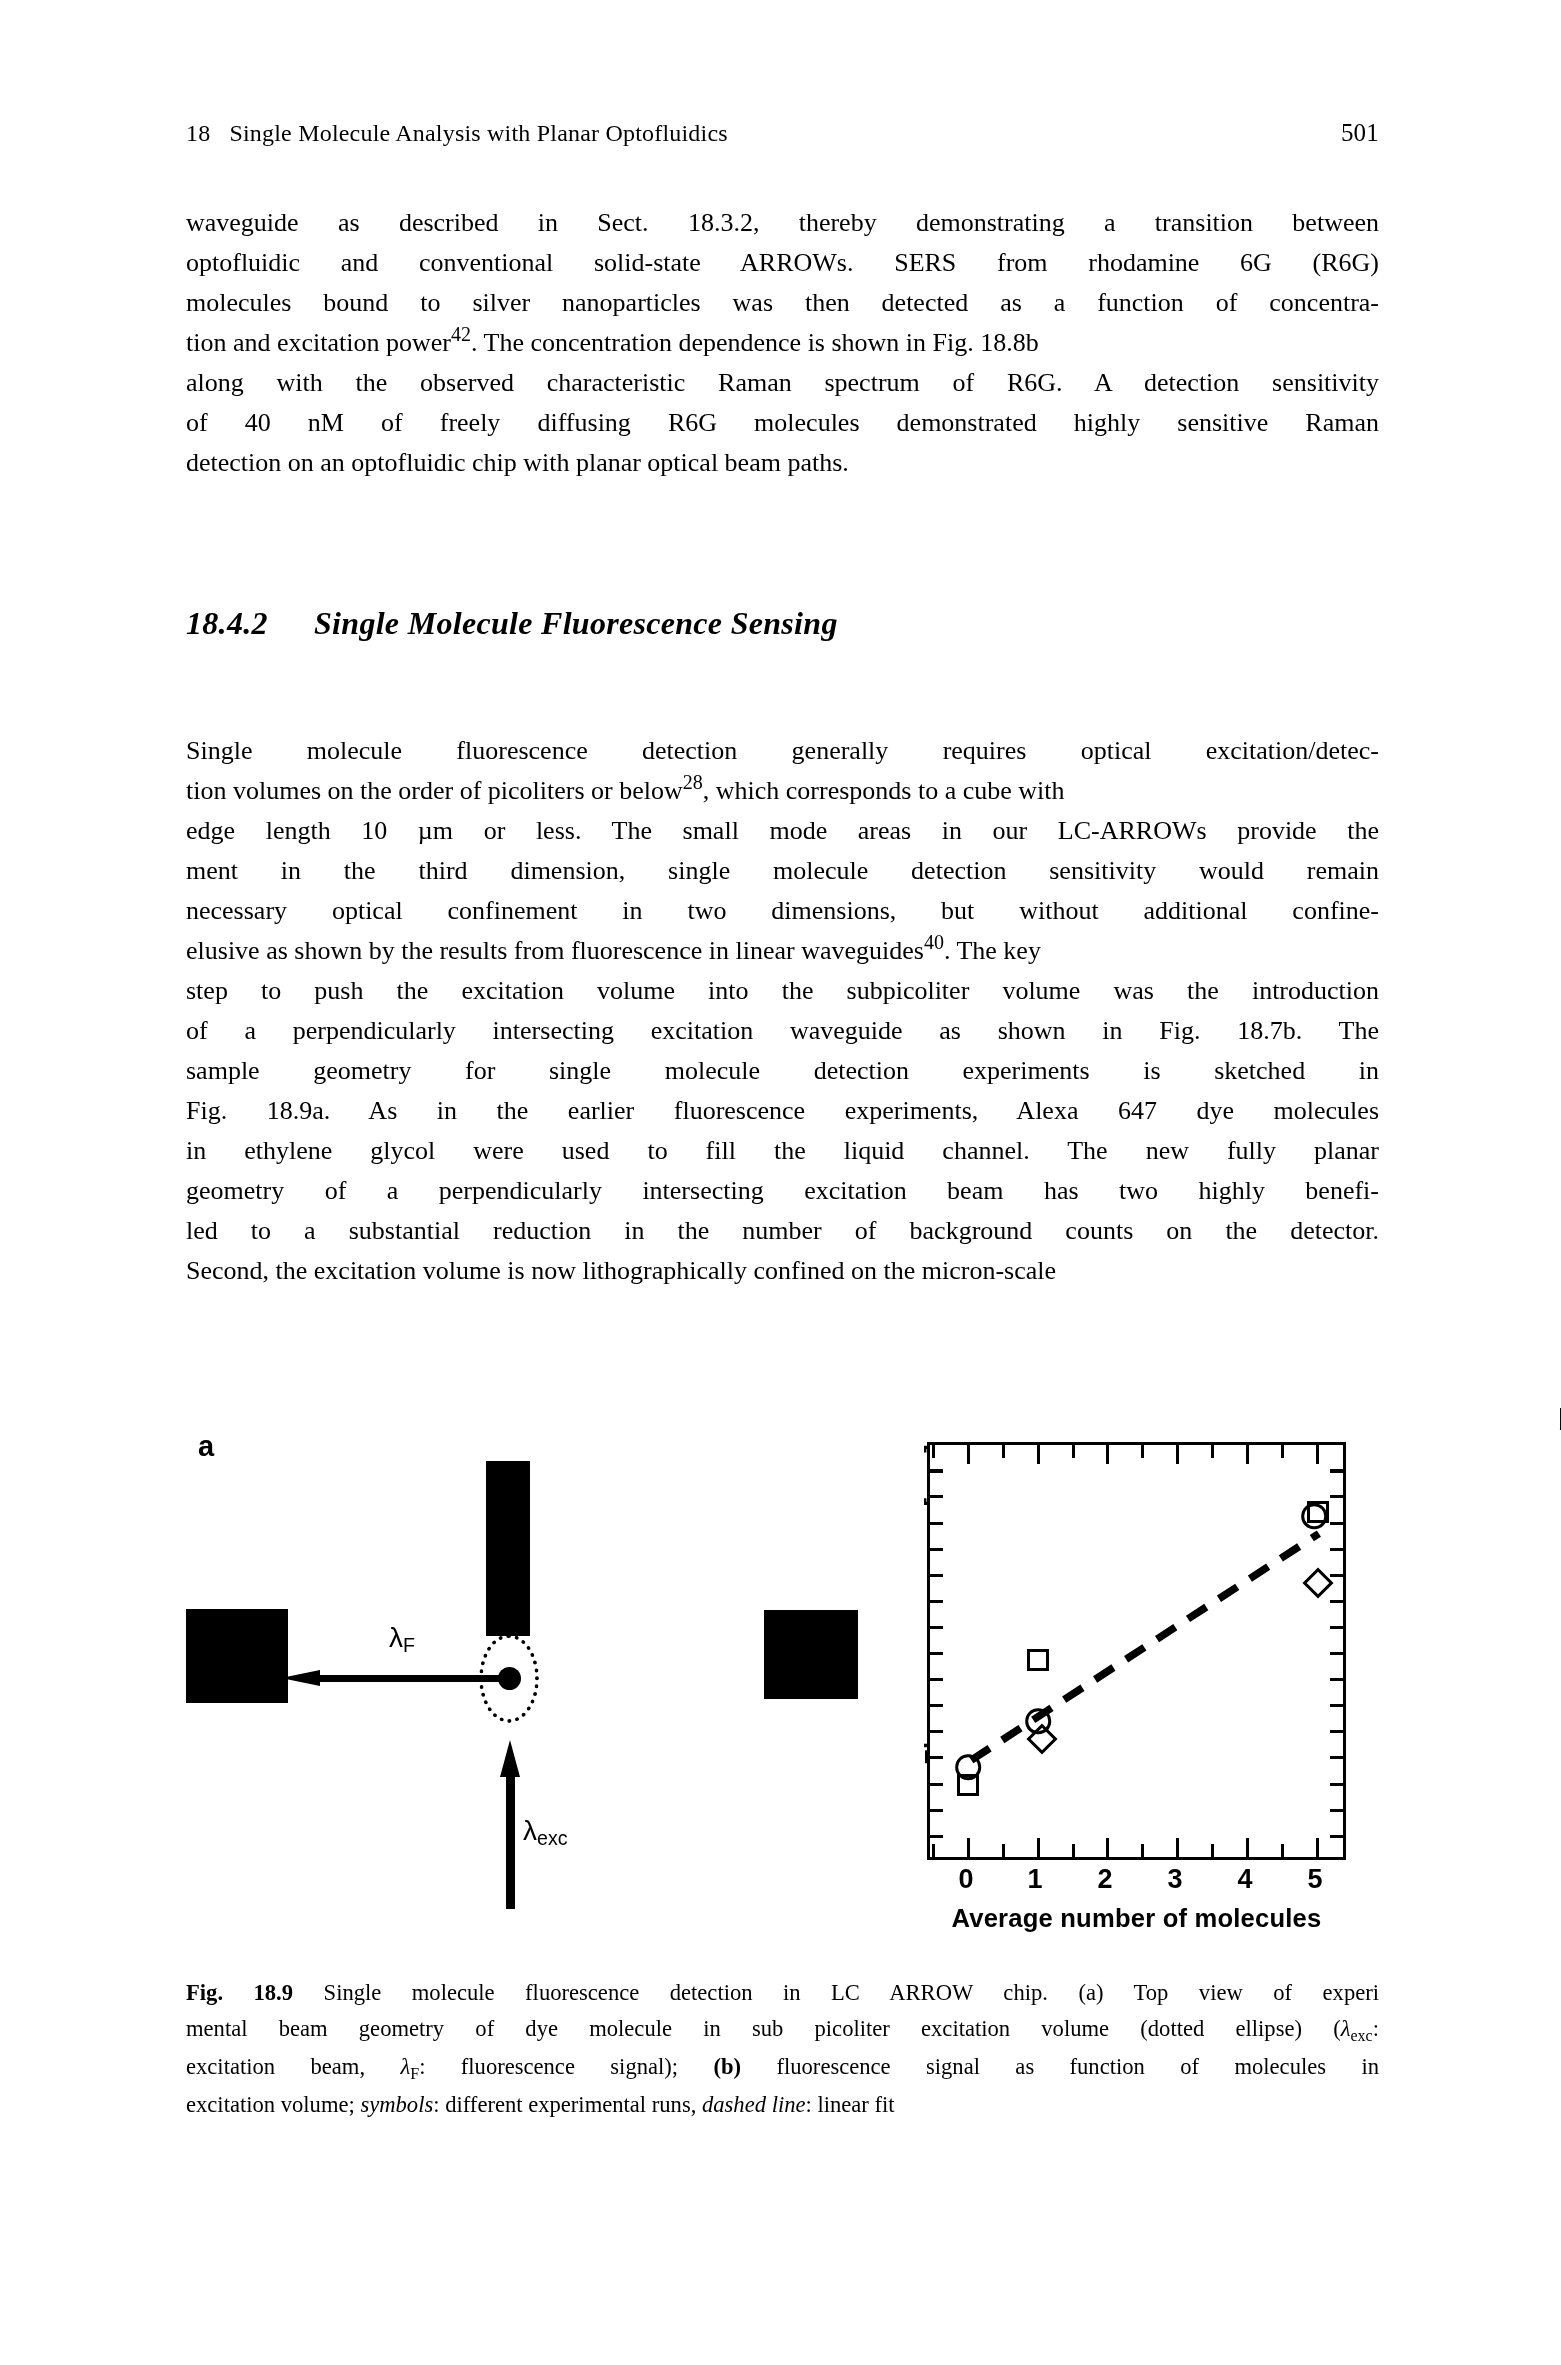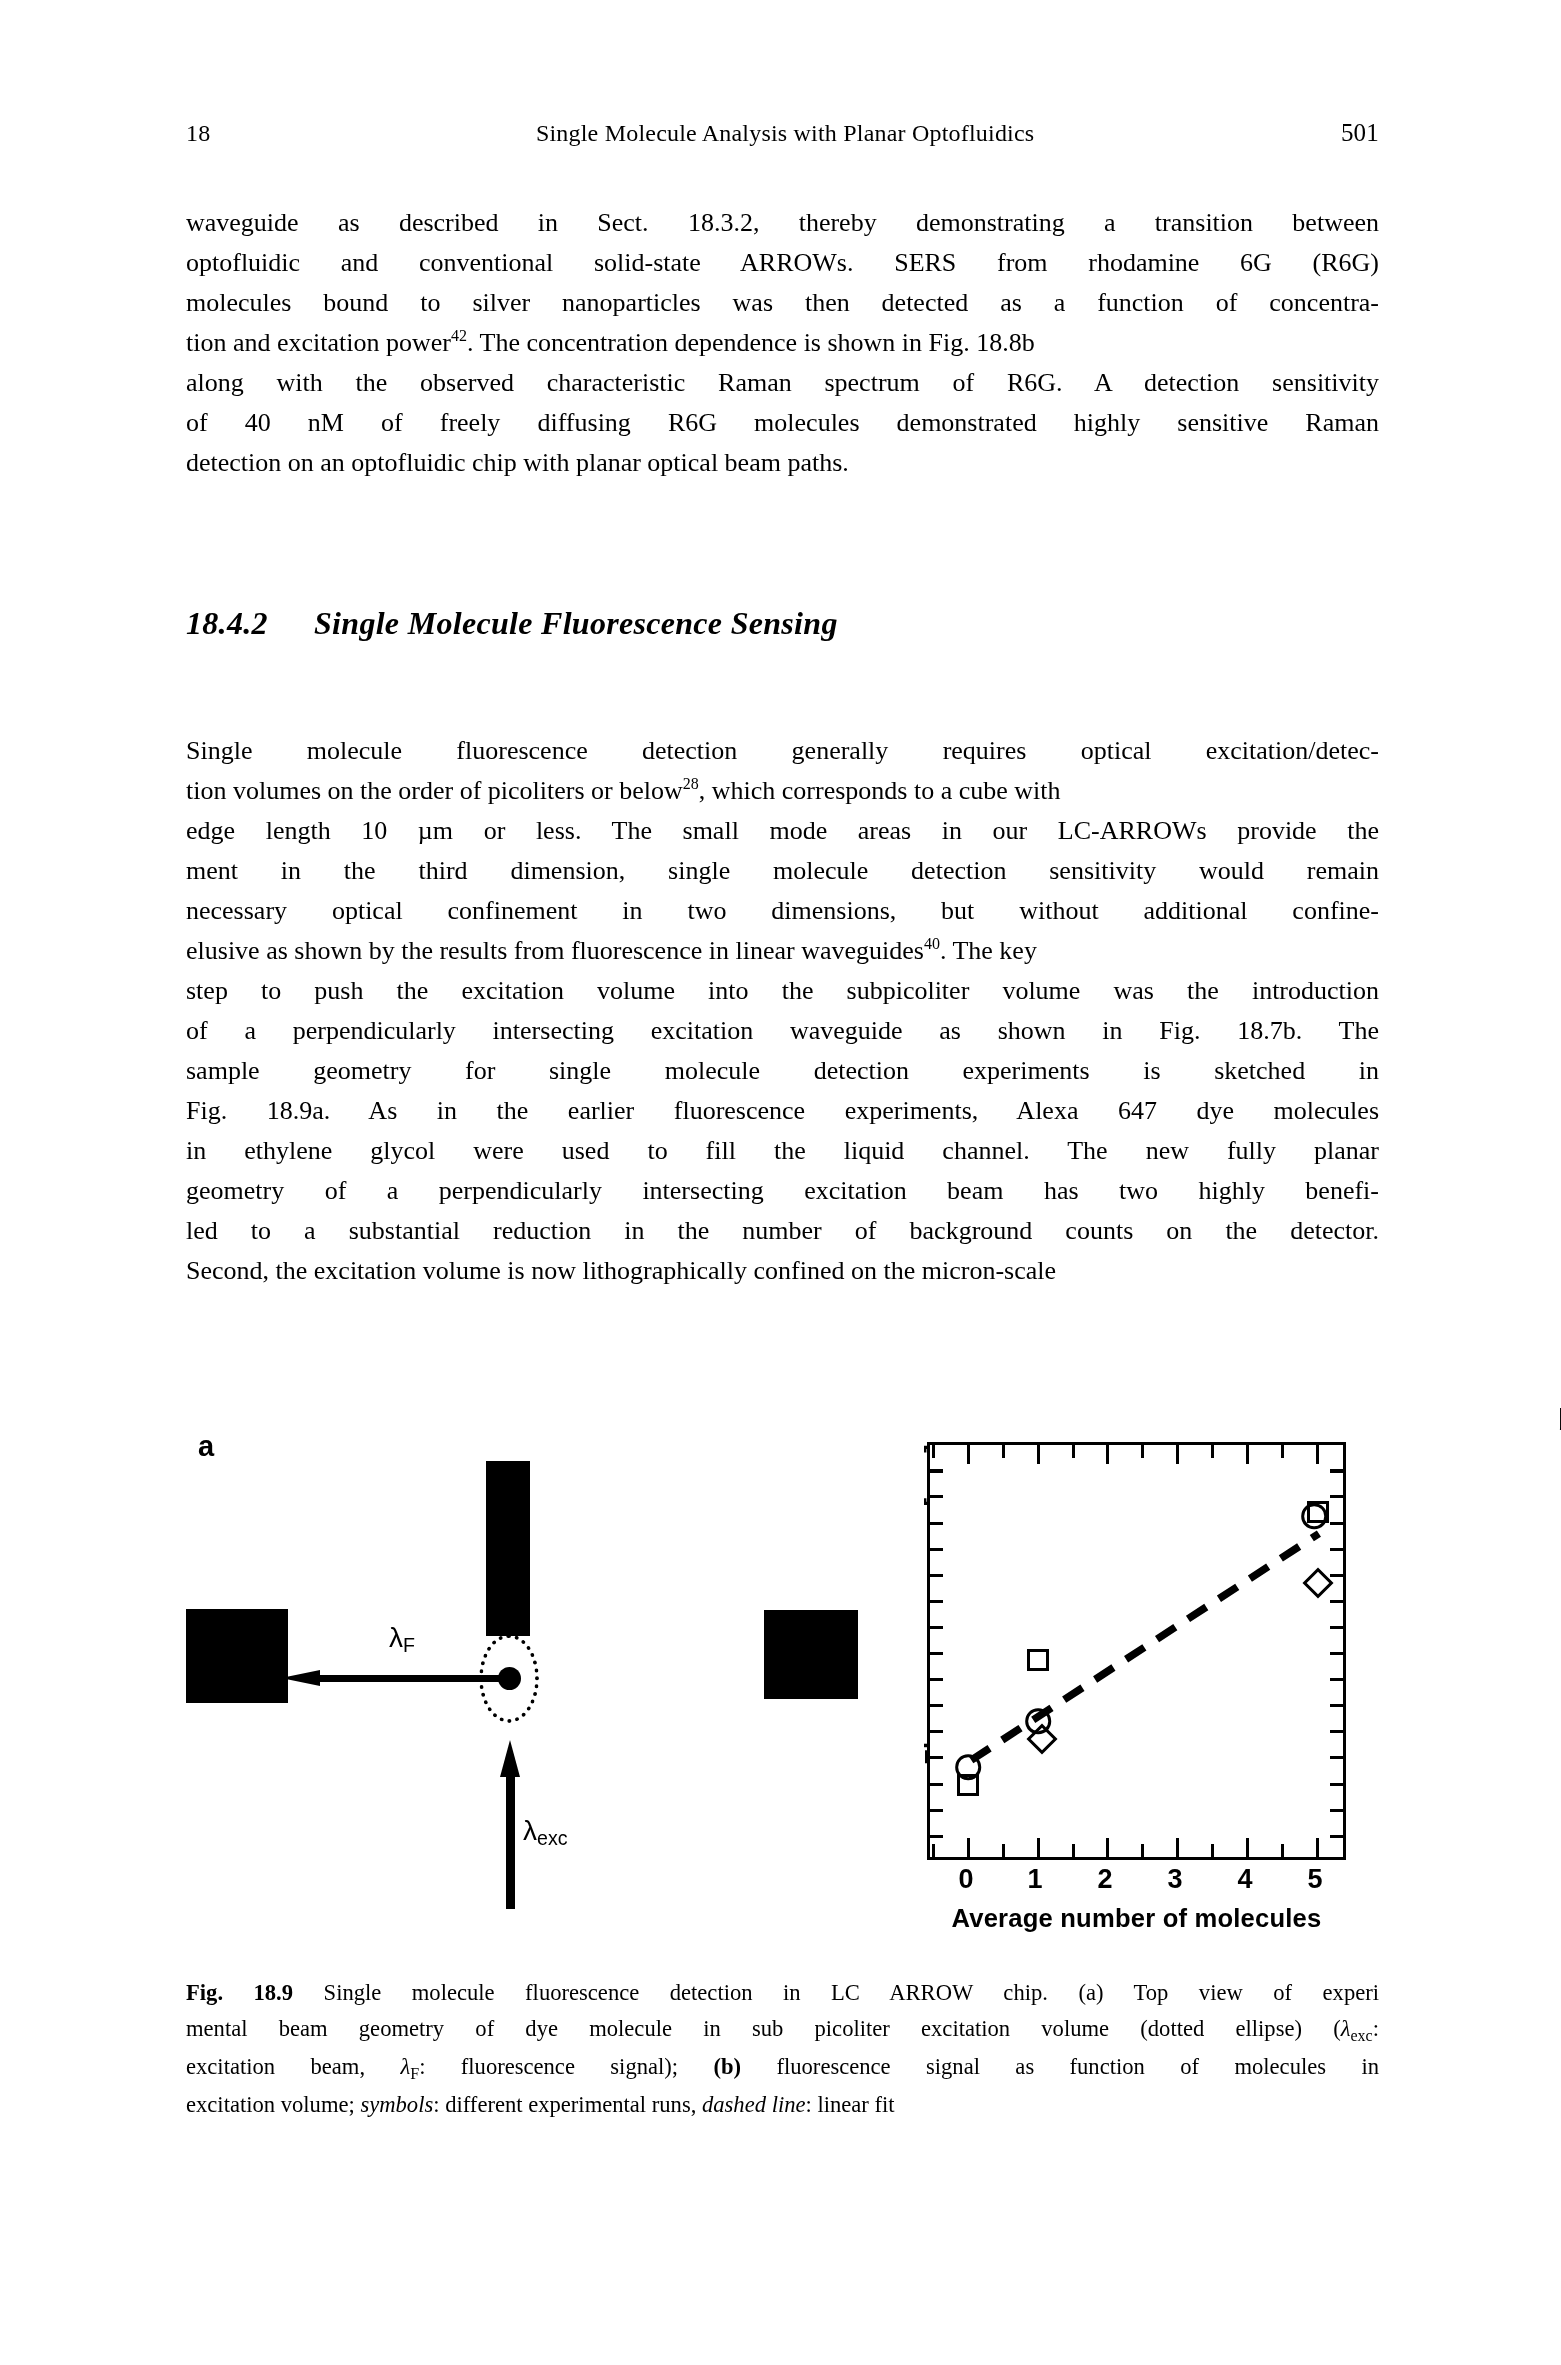--- a/index.html
+++ b/index.html
@@ -29,21 +29,20 @@
     position: absolute;
     left: 186px;
     top: 119px;
     width: 1193px;
     height: 34px;
     display: flex;
     align-items: baseline;
     font-family: "Liberation Serif", serif;
     font-size: 24px;
     letter-spacing: 0.2px;
-    text-align: center;
   }
   .runhead .chapnum { margin-right: 19px; }
   .runhead .chaptitle { flex: 1; }
   .runhead .folio { font-size: 25px; }
 
   
   .body-col {
     position: absolute;
     left: 186px;
     width: 1193px;
@@ -58,21 +57,21 @@
   }
   p.para .ln { display: block; white-space: nowrap; }
   
   p.para .ln.j {
     display: block;
     text-align: justify;
     text-align-last: justify;
     white-space: normal;
   }
   sup.ref {
-    font-size: 16px;
+    font-size: 20px;
     vertical-align: super;
     line-height: 0;
   }
 
   #para-1 { top: 203px; }
   #section-heading {
     position: absolute;
     left: 186px;
     top: 605px;
     width: 1193px;

